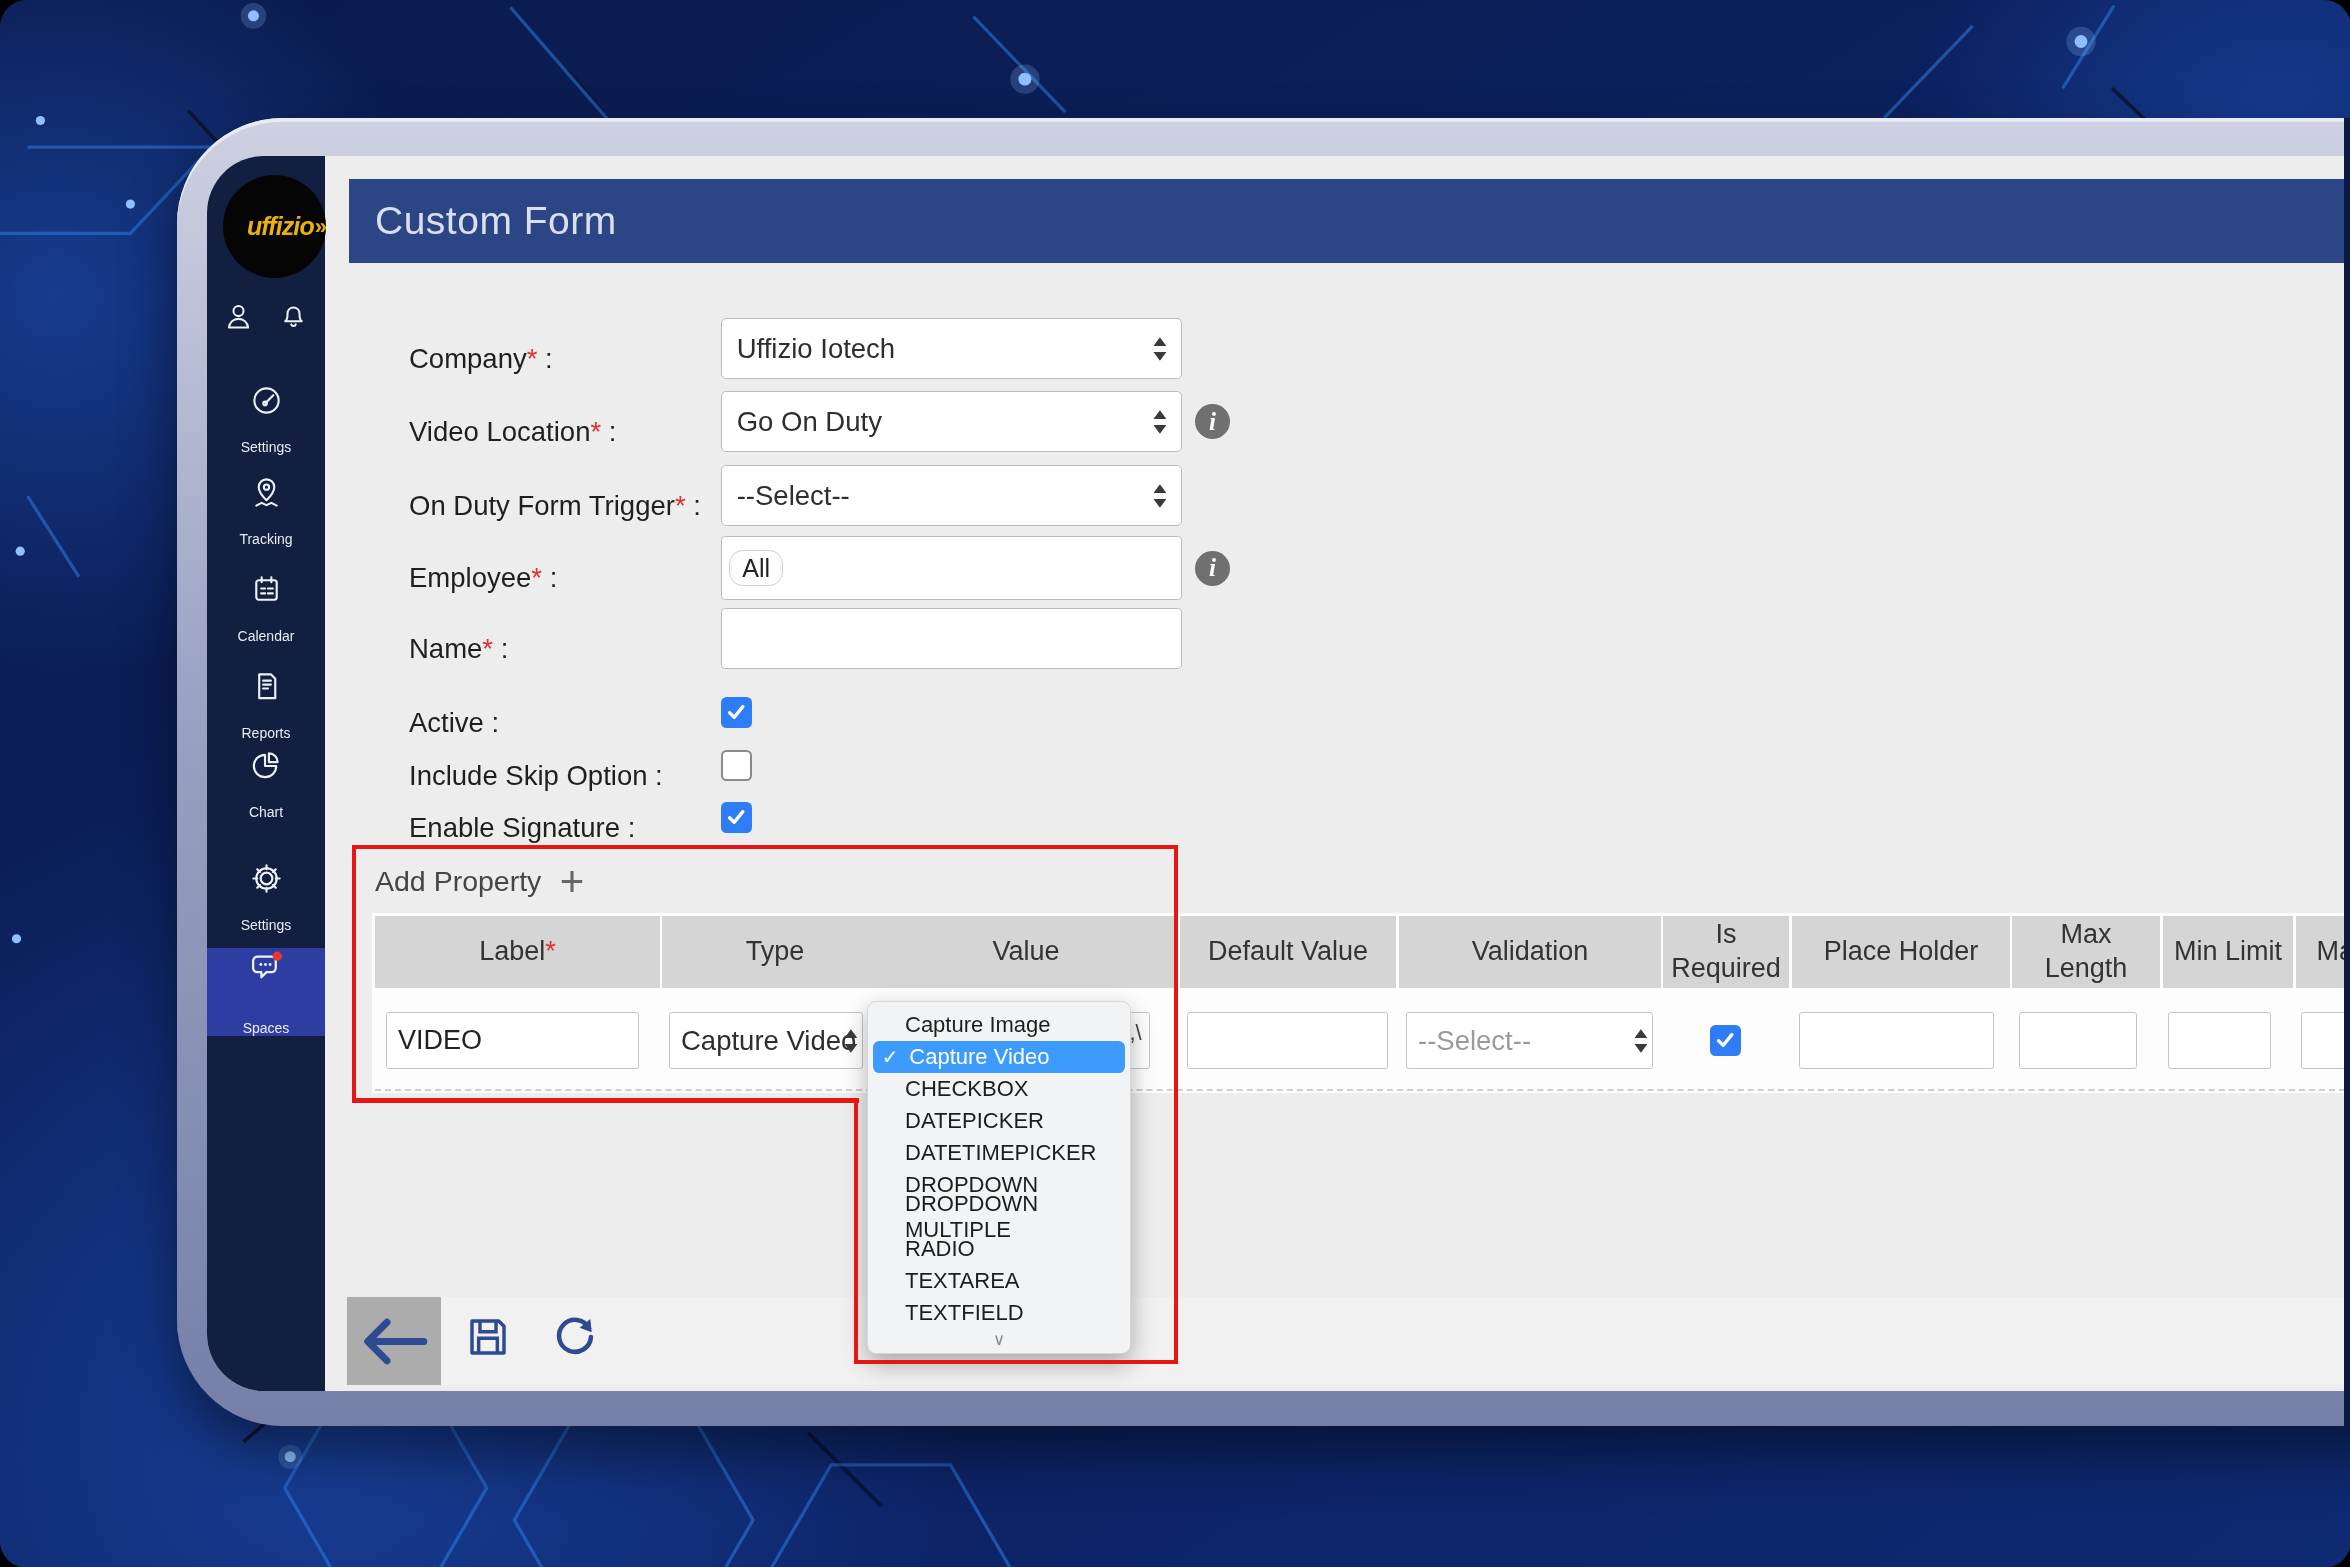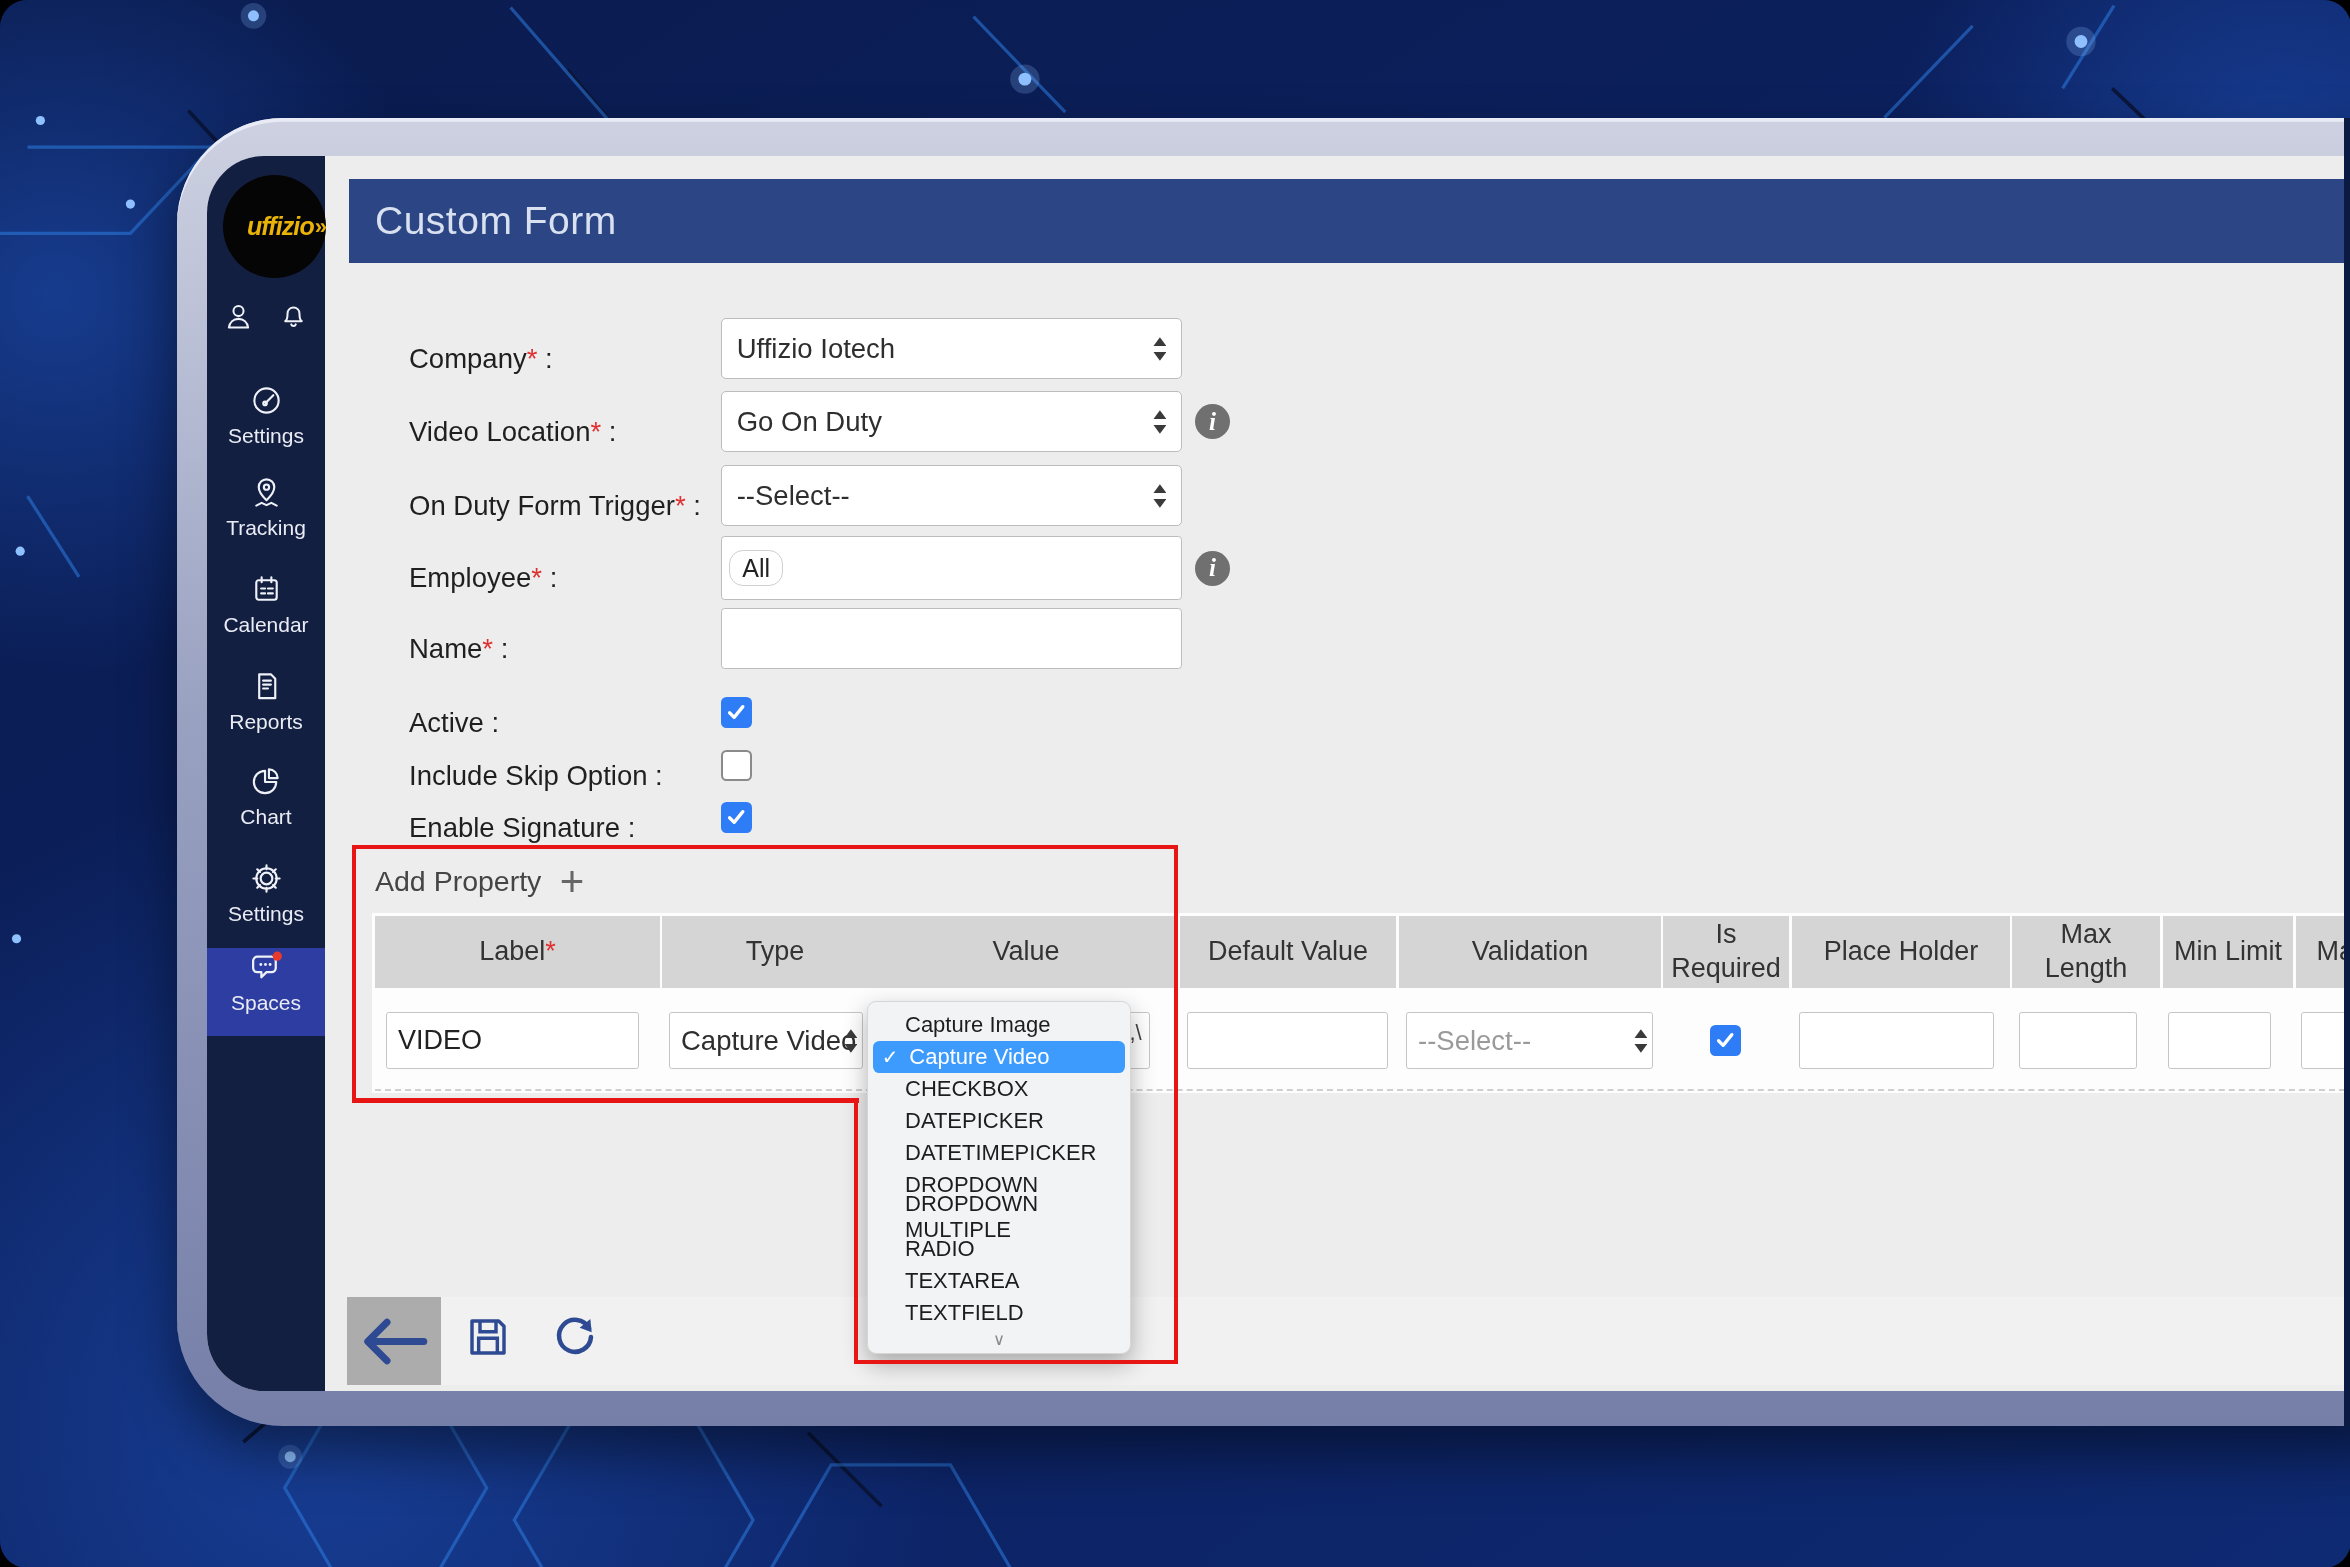--- a/index.html
+++ b/index.html
@@ -20,21 +20,21 @@
 
   
   .sidebar{position:absolute;left:207px;top:156px;width:118px;height:1235px;background:#131f40;
            border-radius:57px 0 0 57px;z-index:3;}
   .logo{position:absolute;left:16px;top:19px;width:103px;height:103px;border-radius:50%;background:#050505;
         display:flex;align-items:center;justify-content:flex-end;color:#eab308;font-size:25px;font-weight:700;
         font-style:italic;letter-spacing:-0.9px;}
   .logo .arr{font-style:normal;font-size:22px;margin-left:0.9px;}
   .top-icons{position:absolute;left:0;top:145px;width:118px;display:flex;justify-content:center;gap:22px;}
   .nav-item{position:absolute;left:0;width:118px;display:flex;flex-direction:column;align-items:center;
-            justify-content:flex-start;gap:6.4px;color:#e9ecf5;font-size:21px;}
+            justify-content:space-between;gap:6.4px;color:#e9ecf5;font-size:14px;}
   .nav-item.active{background:#2e3da1;}
 
   
   .titlebar{position:absolute;left:349px;top:179px;width:1996px;height:84px;background:#2b4585;
             display:flex;align-items:center;padding-left:26px;box-sizing:border-box;
             color:#d9e0ef;font-size:39px;letter-spacing:0.5px;z-index:4;}
 
   
   .form-row{position:absolute;left:409px;display:flex;align-items:center;z-index:4;}
   .flabel{width:312px;font-size:27.5px;color:#1f1f1f;margin-top:20px;}
@@ -211,21 +211,21 @@
         </div>
         <div class="nav-item" style="top: 513px; height: 72px;">
           <span>
             <svg width="35" height="35" viewBox="0 0 36 36">
               <path d="M10.5 5.5h12l4.5 4.5v20h-16.5z" fill="none" stroke="#eef1f8" stroke-width="2.2" stroke-linecap="round" stroke-linejoin="round"></path>
               <path d="M14.5 12h8M14.5 16h8M14.5 20h5" fill="none" stroke="#eef1f8" stroke-width="2.2" stroke-linecap="round" stroke-linejoin="round"></path>
             </svg>
           </span>
           <span>Reports</span>
         </div>
-        <div class="nav-item" style="top: 608px; height: 72px;">
+        <div class="nav-item" style="top: 592px; height: 72px;">
           <span>
             <svg width="35" height="35" viewBox="0 0 36 36">
               <path d="M16.5 18.5V7A11.5 11.5 0 1 0 28 18.5z" fill="none" stroke="#eef1f8" stroke-width="2.2" stroke-linecap="round" stroke-linejoin="round"></path>
               <path d="M20.5 14.5V5.5A9 9 0 0 1 29.5 14.5z" fill="none" stroke="#eef1f8" stroke-width="2.2" stroke-linecap="round" stroke-linejoin="round"></path>
             </svg>
           </span>
           <span>Chart</span>
         </div>
         <div class="nav-item" style="top: 705px; height: 72px;">
           <span>

